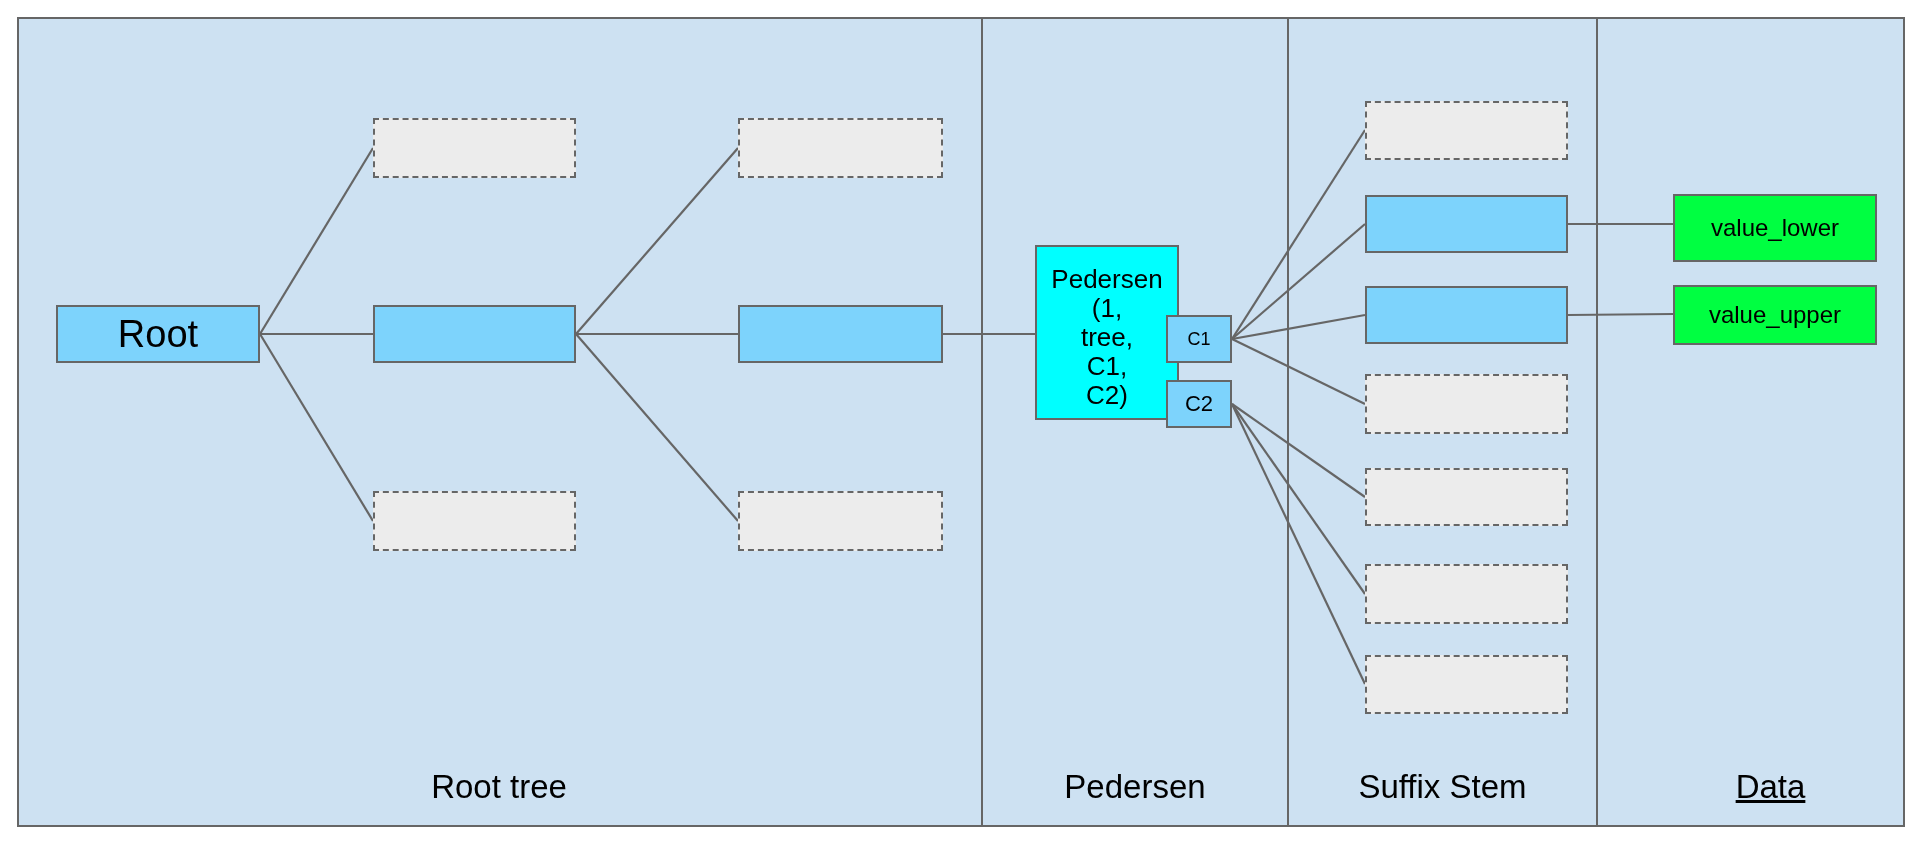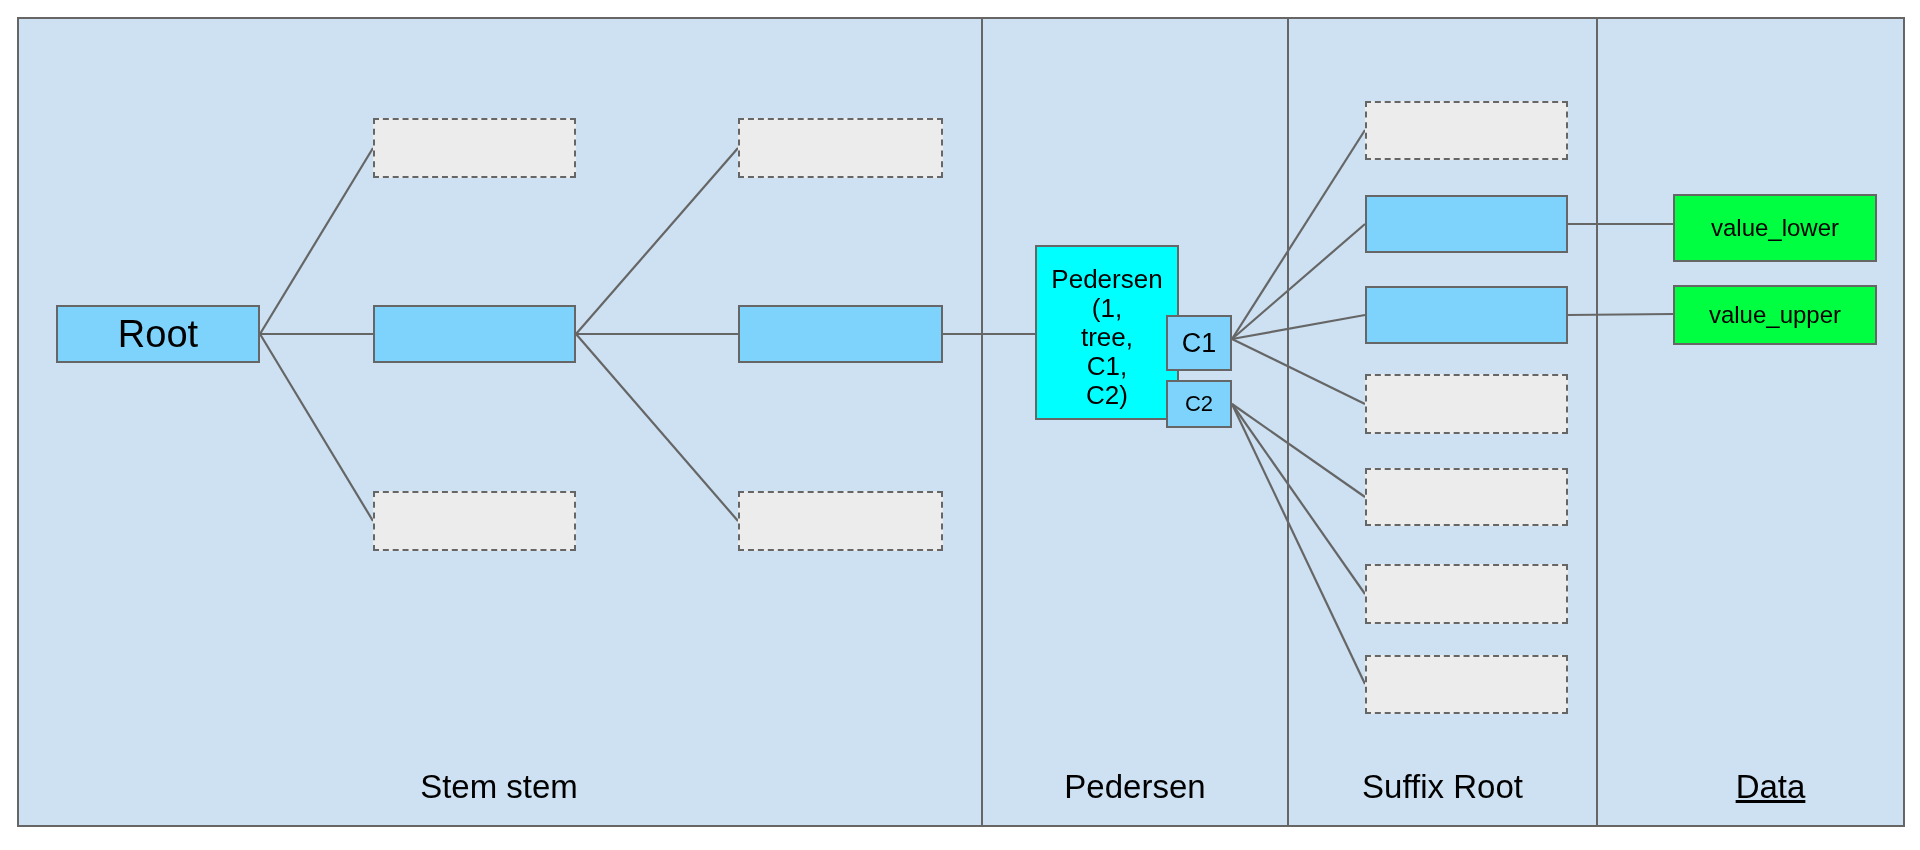--- a/index.html
+++ b/index.html
@@ -25,21 +25,21 @@
   
   .root       {left:56px;  top:305px; width:204px; height:58px; font-size:38px;}
   .s1t        {left:373px; top:118px; width:203px; height:60px;}
   .s1m        {left:373px; top:305px; width:203px; height:58px;}
   .s1b        {left:373px; top:491px; width:203px; height:60px;}
   .s2t        {left:738px; top:118px; width:205px; height:60px;}
   .s2m        {left:738px; top:305px; width:205px; height:58px;}
   .s2b        {left:738px; top:491px; width:205px; height:60px;}
   .pedersen   {left:1035px;top:245px; width:144px; height:175px; font-size:26px; line-height:29px;
                white-space:pre-line; text-align:center; padding-top:10px;}
-  .c1         {left:1166px;top:315px; width:66px;  height:56px; font-size:27px; z-index:3;}
+  .c1         {left:1166px;top:315px; width:66px;  height:48px; font-size:18px; z-index:3;}
   .c2         {left:1166px;top:380px; width:66px;  height:48px; font-size:22px; z-index:3;}
   .x1         {left:1365px;top:101px; width:203px; height:59px;}
   .x2         {left:1365px;top:195px; width:203px; height:58px;}
   .x3         {left:1365px;top:286px; width:203px; height:58px;}
   .x4         {left:1365px;top:374px; width:203px; height:60px;}
   .x5         {left:1365px;top:468px; width:203px; height:58px;}
   .x6         {left:1365px;top:564px; width:203px; height:60px;}
   .x7         {left:1365px;top:655px; width:203px; height:59px;}
   .vl         {left:1673px;top:194px; width:204px; height:68px; font-size:24px;}
   .vu         {left:1673px;top:285px; width:204px; height:60px; font-size:24px;}
@@ -104,18 +104,18 @@
   <div class="node x2"></div>
   <div class="node x3"></div>
   <div class="node dashed x4"></div>
   <div class="node dashed x5"></div>
   <div class="node dashed x6"></div>
   <div class="node dashed x7"></div>
 
   <div class="node green vl">value_lower</div>
   <div class="node green vu">value_upper</div>
 
-  <div class="section-label lab-stem">Stem stem</div>
+  <div class="section-label lab-stem">Root tree</div>
   <div class="section-label lab-ext">Pedersen</div>
-  <div class="section-label lab-suffix">Suffix Root</div>
+  <div class="section-label lab-suffix">Suffix Stem</div>
   <div class="section-label lab-data">Data</div>
 
 </div>
 
 </body></html>

